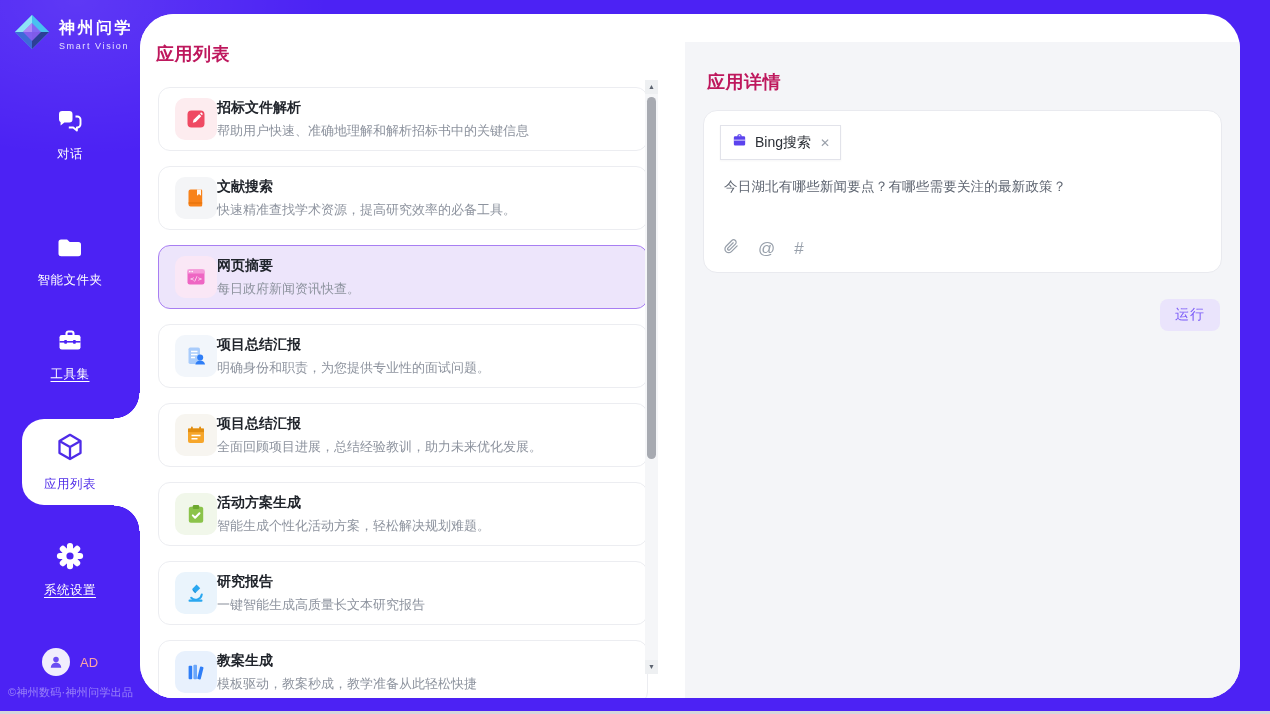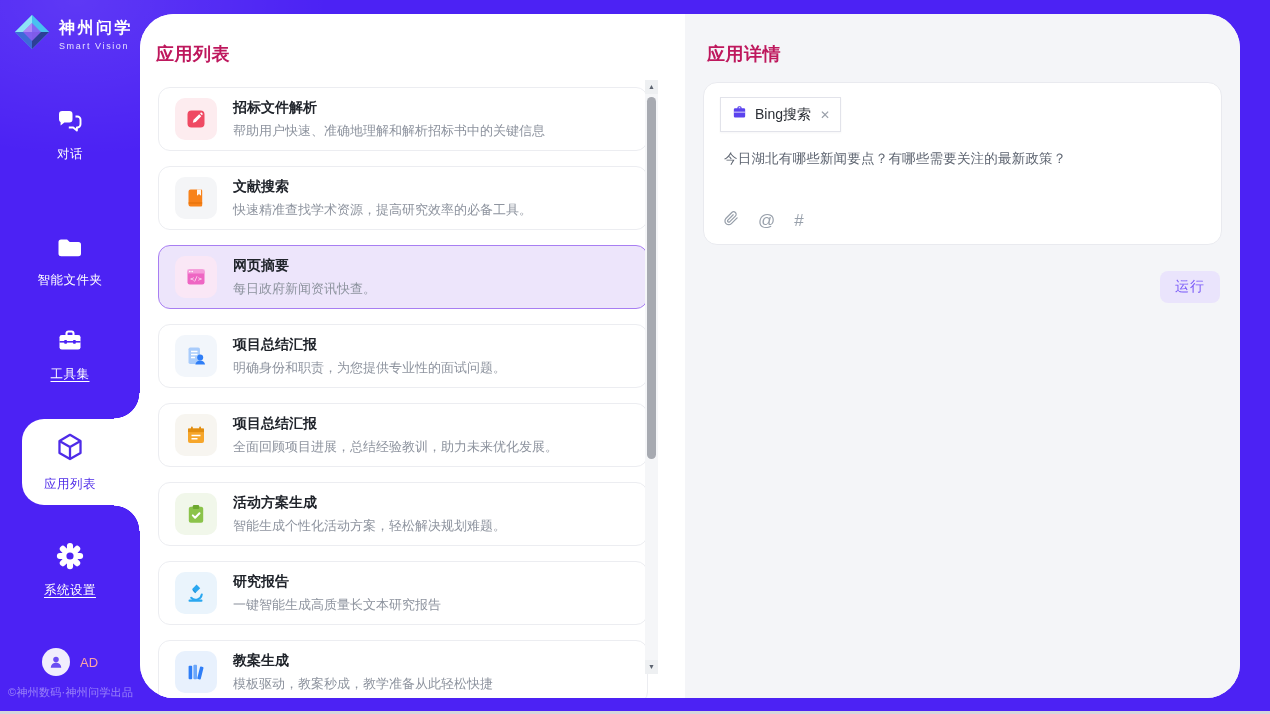--- a/index.html
+++ b/index.html
@@ -32,33 +32,33 @@
   .nav-item.active .label { color:#4e2be8; }
 
   .user-row { position:absolute; top:648px; left:0; width:140px; display:flex; align-items:center; justify-content:center; gap:10px; cursor:pointer; }
   .avatar { width:28px; height:28px; border-radius:50%; background:#f1edfd; display:flex; align-items:center; justify-content:center; }
   .user-row .uname { color:#fca5a5; font-size:13px; }
   .copyright { position:absolute; top:685px; left:8px; color:rgba(255,255,255,.42); font-size:11px; letter-spacing:.3px; white-space:nowrap; }
 
   
   .content { position:absolute; left:140px; top:14px; right:30px; bottom:16px; background:#fff; border-radius:34px; overflow:hidden; display:flex; }
   .panel-list { position:relative; width:545px; background:#fff; }
-  .panel-detail { position:relative; flex:1; background:#f4f5f8; }
+  .panel-detail { position:relative; flex:1; background:#f4f5f8;margin-top:28px; }
   .panel-title { font-size:18px; font-weight:700; color:#be185d; letter-spacing:.5px; }
   .panel-list .panel-title { margin:28px 0 0 16px; }
   .panel-detail .panel-title { margin:28px 0 0 22px; }
 
   
   .list { position:absolute; left:18px; top:73px; width:490px; bottom:0; }
   .card { display:flex; align-items:center; height:64px; border:1px solid #ecedf1; border-radius:12px; background:#fff; margin-bottom:15px; cursor:pointer; }
   .card.selected { background:#ede5fb; border:1.5px solid #a87ef2; }
   .icbox { width:42px; height:42px; border-radius:10px; margin-left:16px; flex:0 0 auto; display:flex; align-items:center; justify-content:center; }
   .bg0{background:#fdecef;} .bg1{background:#f4f5f7;} .bg2{background:#fae7f6;} .bg3{background:#f2f6fb;}
   .bg4{background:#f7f5f0;} .bg5{background:#f1f7ea;} .bg6{background:#eaf4fc;} .bg7{background:#e8f1fd;}
-  .ctext { margin-left:16px; min-width:0; }
+  .ctext { min-width:0; }
   .ctitle { font-size:14px; font-weight:700; color:#20242b; }
   .cdesc { font-size:13px; color:#8d939e; margin-top:5px; white-space:nowrap; }
 
   
   .sbar { position:absolute; left:505px; top:66px; width:13px; height:594px; background:#f5f6f8; }
   .sbar .arrow { position:absolute; left:0; width:13px; height:14px; background:#eef0f2; color:#5d6470; font-size:7px; line-height:14px; text-align:center; cursor:pointer; }
   .sbar .arrow.up { top:0; } .sbar .arrow.down { bottom:0; }
   .sthumb { position:absolute; left:2px; top:17px; width:9px; height:362px; background:#a7aab1; border-radius:5px; cursor:pointer; }
 
   

